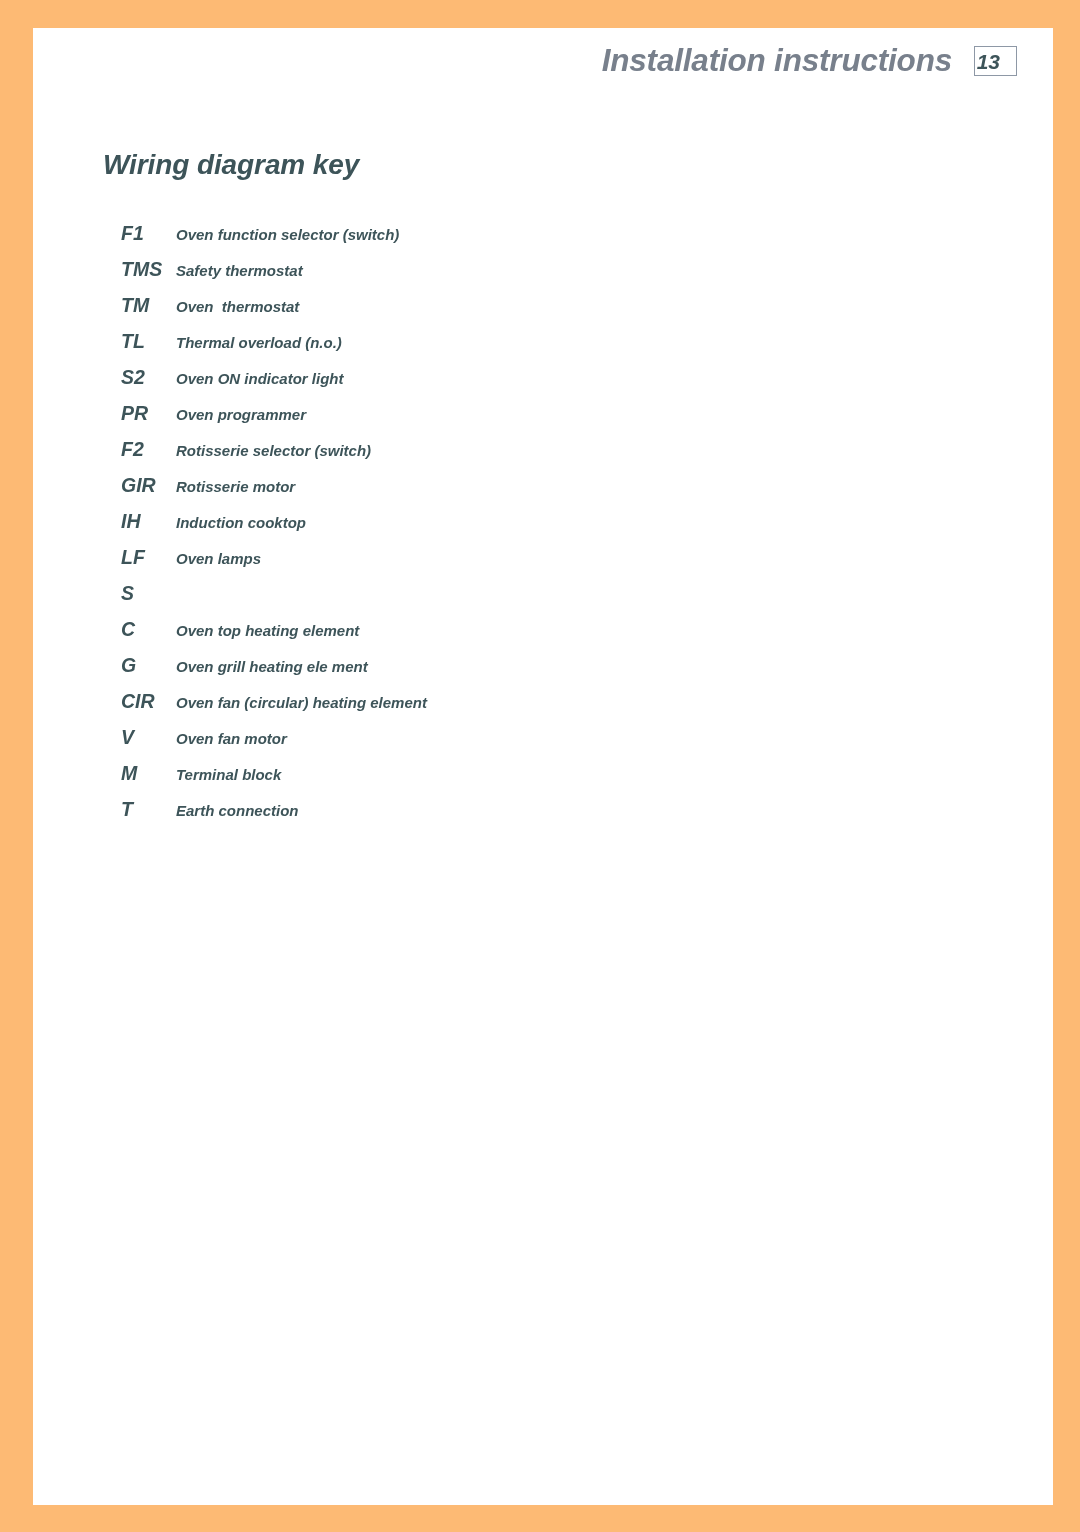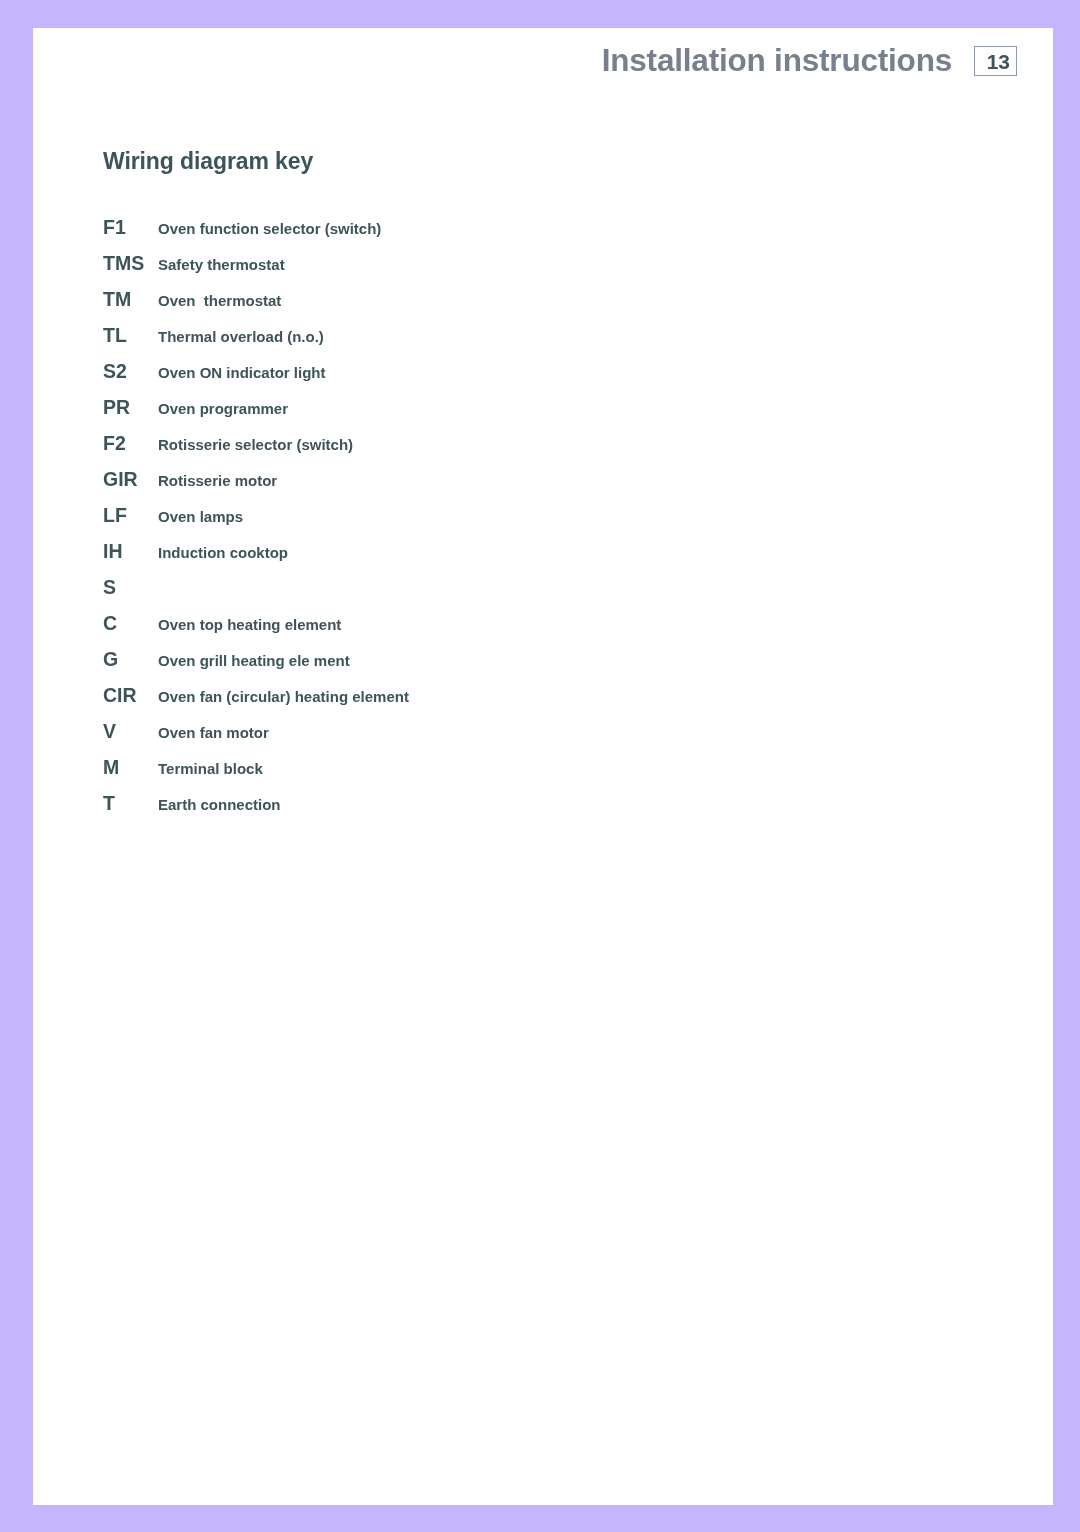--- a/index.html
+++ b/index.html
@@ -13,21 +13,22 @@
     font-family: "Liberation Sans", sans-serif;
     overflow: hidden;
   }
 
   .page-frame {
     position: absolute;
     left: 0;
     top: 0;
     width: 1080px;
     height: 1532px;
-    background: #c4b5fd;
+    background: #fdba74;
+    font-style: italic;
   }
 
   .page-sheet {
     position: absolute;
     left: 33px;
     top: 28px;
     width: 1020px;
     height: 1477px;
     background: #ffffff;
     box-sizing: border-box;
@@ -60,50 +61,50 @@
     margin-left: 22px;
     margin-right: 36px;
     margin-top: 1px;
     width: 43px;
     height: 30px;
     border: 1px solid #8e98a6;
     box-sizing: border-box;
     display: flex;
     align-items: center;
     justify-content: flex-end;
-    padding-right: 6px;
+    padding-right: 16px;
   }
 
   .page-number {
     font-size: 21px;
     font-weight: bold;
     color: #3d5459;
     line-height: 1;
   }
 
   
   .content {
     position: absolute;
     left: 70px;
     top: 120px;
     width: 910px;
   }
 
   .section-heading {
-    font-size: 23px;
+    font-size: 28px;
     font-weight: bold;
     color: #3d5459;
     margin: 0 0 40px 0;
     letter-spacing: -0.1px;
     line-height: 1.2;
   }
 
   .key-list {
     list-style: none;
-    margin: 0;
+    margin: 18px;
     padding: 0;
   }
 
   .key-row {
     display: flex;
     align-items: baseline;
     height: 36px;
   }
 
   .key-code {
@@ -167,28 +168,28 @@
         </li>
         <li class="key-row">
           <span class="key-code">F2</span>
           <span class="key-desc">Rotisserie selector (switch)</span>
         </li>
         <li class="key-row">
           <span class="key-code">GIR</span>
           <span class="key-desc">Rotisserie motor</span>
         </li>
         <li class="key-row">
+          <span class="key-code">IH</span>
+          <span class="key-desc">Induction cooktop</span>
+        </li>
+        <li class="key-row">
           <span class="key-code">LF</span>
           <span class="key-desc">Oven lamps</span>
         </li>
         <li class="key-row">
-          <span class="key-code">IH</span>
-          <span class="key-desc">Induction cooktop</span>
-        </li>
-        <li class="key-row">
           <span class="key-code">S</span>
         </li>
         <li class="key-row">
           <span class="key-code">C</span>
           <span class="key-desc">Oven top heating element</span>
         </li>
         <li class="key-row">
           <span class="key-code">G</span>
           <span class="key-desc">Oven grill heating ele ment</span>
         </li>

